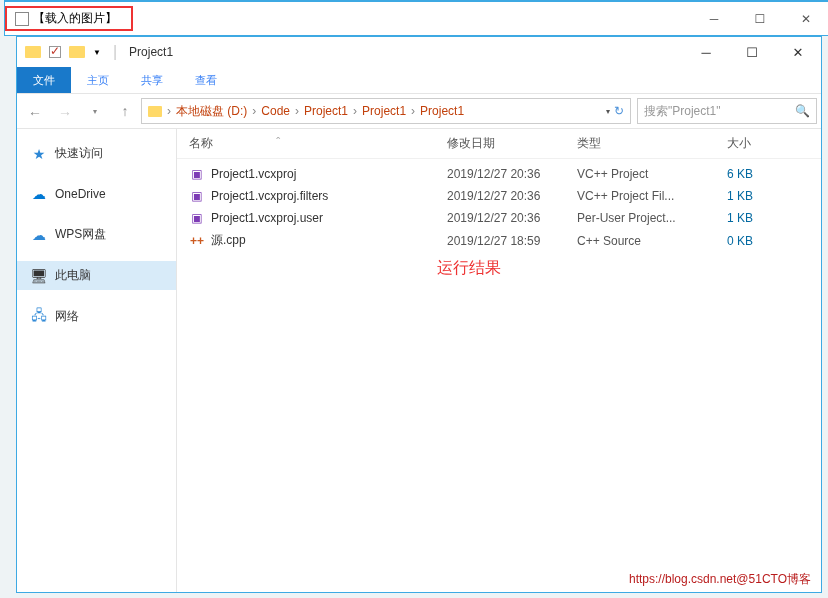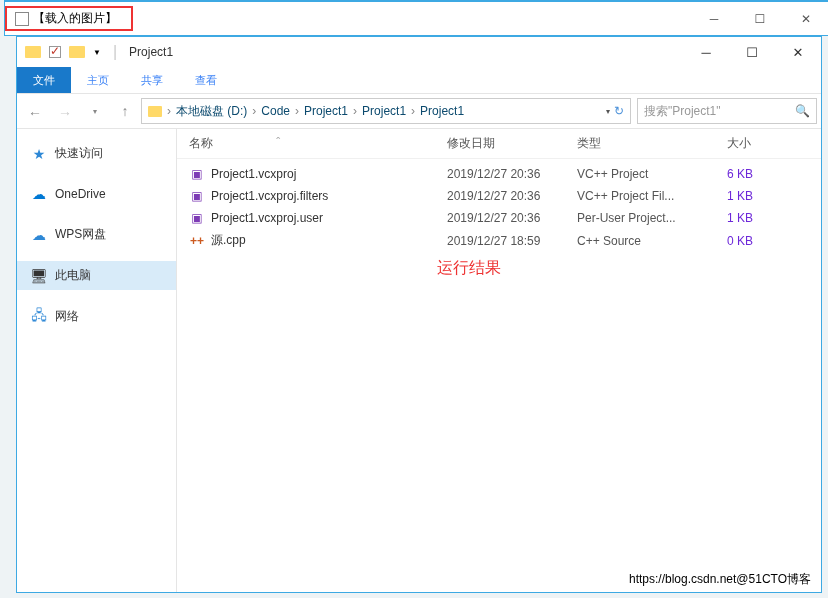--- a/index.html
+++ b/index.html
@@ -20,21 +20,21 @@
 .titlebar-controls { margin-left: auto; display: flex; }
 .titlebar-controls div { width: 46px; height: 28px; display: flex; align-items: center; justify-content: center; font-size: 13px; color: #333; }
 
 .ribbon { height: 26px; display: flex; align-items: stretch; font-size: 11px; }
 .ribbon-file { background: #1979ca; color: #fff; padding: 0 16px; display: flex; align-items: center; }
 .ribbon-tab { padding: 0 16px; display: flex; align-items: center; color: #3b82f6; }
 
 .addressbar { height: 36px; border-top: 1px solid #e5e5e5; border-bottom: 1px solid #e5e5e5; display: flex; align-items: center; padding: 0 4px; gap: 2px; background: #fff; }
 .nav-btn { width: 28px; height: 28px; display: flex; align-items: center; justify-content: center; color: #888; font-size: 14px; }
 .addr-box { flex: 1; height: 26px; border: 1px solid #ccc; display: flex; align-items: center; padding: 0 6px; font-size: 12px; color: #555; gap: 2px; }
-.addr-box .crumb { color: #0c4a6e; }
+.addr-box .crumb { color: #c2410c; }
 .addr-box .chev { color: #888; margin: 0 3px; }
 .search-box { width: 180px; height: 26px; border: 1px solid #ccc; margin-left: 4px; display: flex; align-items: center; padding: 0 6px; font-size: 12px; color: #999; }
 .search-box .mag { margin-left: auto; color: #555; }
 
 .body-area { flex: 1; display: flex; overflow: hidden; }
 .sidebar { width: 160px; border-right: 1px solid #e5e5e5; padding: 10px 0; font-size: 12px; }
 .side-item { display: flex; align-items: center; gap: 8px; padding: 6px 14px; color: #333; }
 .side-item.active { background: #d8ebf9; }
 .side-item .ico { width: 16px; height: 16px; display: flex; align-items: center; justify-content: center; font-size: 14px; }
 .side-spacer { height: 12px; }
@@ -44,27 +44,27 @@
 .col-name { width: 258px; }
 .col-date { width: 130px; }
 .col-type { width: 150px; }
 .col-size { flex: 1; }
 
 .file-list { padding: 4px 0; }
 .file-row { display: flex; align-items: center; padding: 3px 12px; font-size: 12px; color: #333; }
 .file-row .fname { width: 258px; display: flex; align-items: center; gap: 6px; }
 .file-row .fdate { width: 130px; color: #555; }
 .file-row .ftype { width: 150px; color: #555; }
-.file-row .fsize { flex: 1; color: #6d28d9; text-align: left; }
+.file-row .fsize { flex: 1; color: #0369a1; text-align: left; }
 .file-ico { width: 16px; height: 16px; display: inline-flex; align-items: center; justify-content: center; font-size: 12px; }
 .ico-vcx { color: #7d3bb5; }
 .ico-cpp { color: #cc5a20; font-weight: bold; }
 
 .annotation { position: absolute; left: 260px; top: 129px; color: #e33; font-size: 16px; }
-.watermark { position: absolute; right: 10px; bottom: 4px; color: #000000; font-size: 12px; }
+.watermark { position: absolute; right: 10px; bottom: 4px; color: #b91c1c; font-size: 12px; }
 .checkbox { width: 12px; height: 12px; border: 1px solid #999; background: #fff; display: inline-block; position: relative; }
 .checkbox.checked::after { content: "✓"; position: absolute; top: -3px; left: 0; color: #c0392b; font-size: 12px; }
 .arrow-refresh { color: #4a90d9; }
 .triangle-down { font-size: 8px; }
 </style>
 </head>
 <body>
 
 <div class="outer-window">
   <div class="outer-title-highlight">

